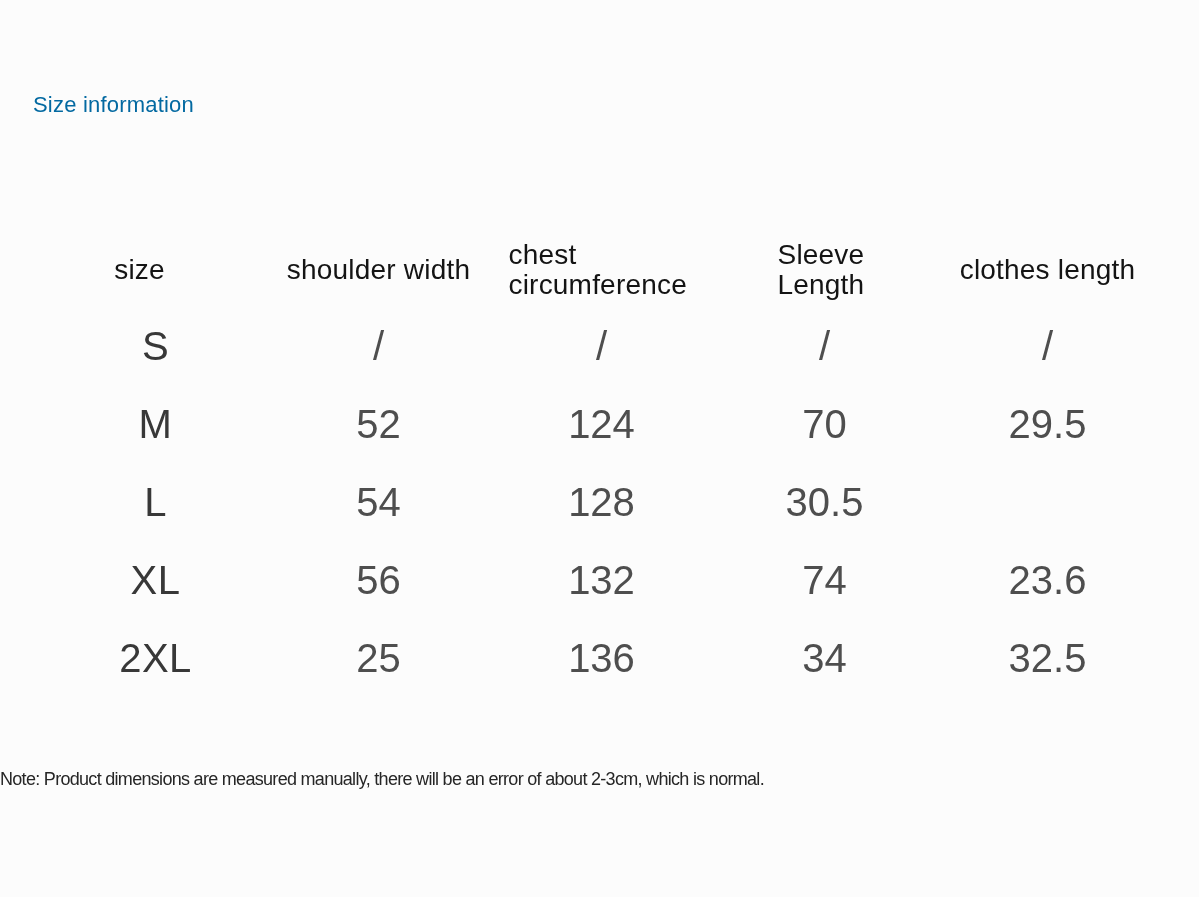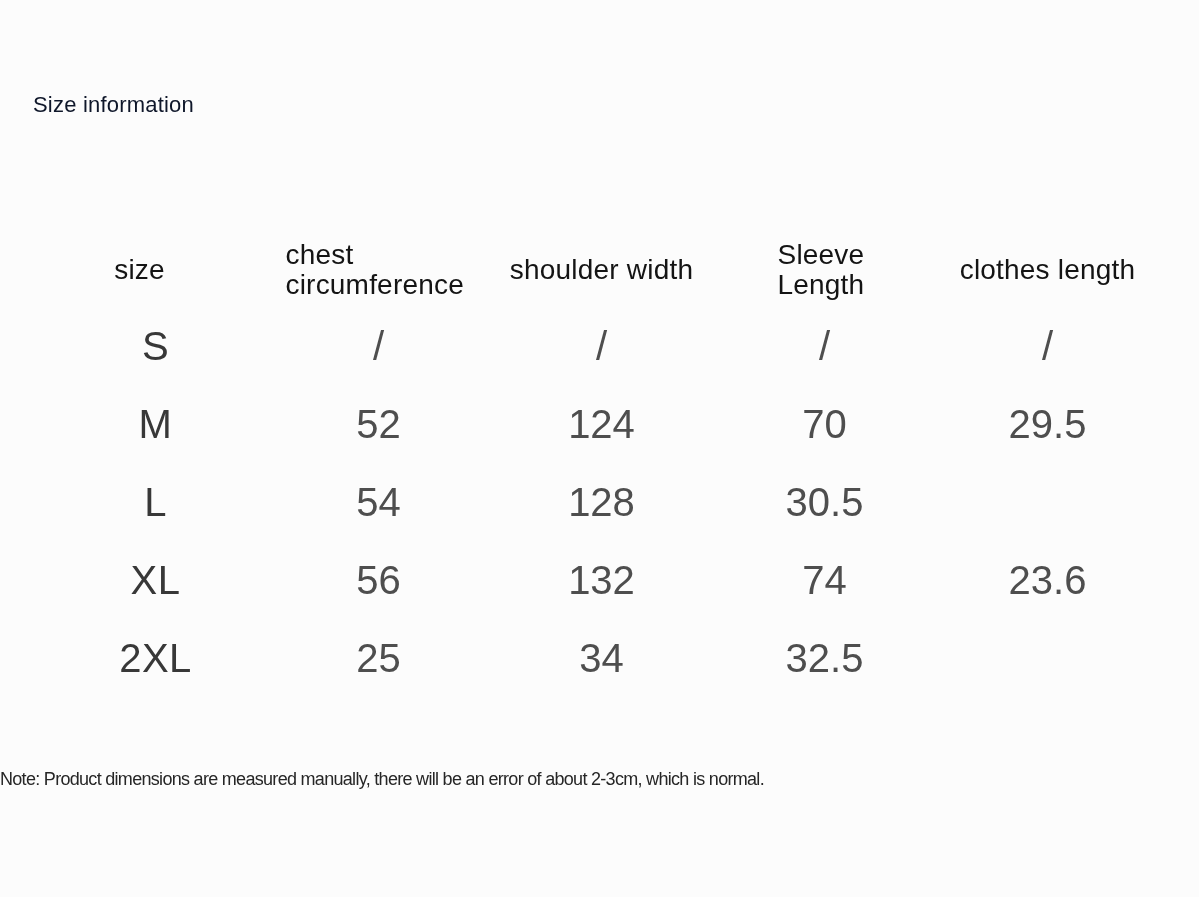--- a/index.html
+++ b/index.html
@@ -12,21 +12,21 @@
     position: relative;
     background: #fcfcfc;
     font-family: "Liberation Sans", sans-serif;
     overflow: hidden;
   }
   .page-title {
     position: absolute;
     left: 33px;
     top: 92px;
     font-size: 22px;
-    color: #0f172a;
+    color: #0369a1;
     letter-spacing: 0.2px;
   }
   .size-table {
     position: absolute;
     left: 44px;
     top: 233px;
     width: 1115px;
   }
   .t-row {
     display: flex;
@@ -89,24 +89,24 @@
 
 <div class="page-title">Size information</div>
 
 <div class="size-table">
 
   <div class="t-row t-head">
     <div class="t-cell">
       <span class="th-inner th-size">size</span>
     </div>
     <div class="t-cell">
-      <span class="th-inner th-chest">chest circumference</span>
+      <span class="th-inner">shoulder width</span>
     </div>
     <div class="t-cell">
-      <span class="th-inner">shoulder width</span>
+      <span class="th-inner th-chest">chest circumference</span>
     </div>
     <div class="t-cell">
       <span class="th-inner th-sleeve">Sleeve Length</span>
     </div>
     <div class="t-cell">
       <span class="th-inner">clothes length</span>
     </div>
   </div>
 
   <div class="t-row t-body-row">
@@ -136,20 +136,21 @@
     <div class="t-cell row-label">XL</div>
     <div class="t-cell cell-value">56</div>
     <div class="t-cell cell-value">132</div>
     <div class="t-cell cell-value">74</div>
     <div class="t-cell cell-value">23.6</div>
   </div>
 
   <div class="t-row t-body-row">
     <div class="t-cell row-label">2XL</div>
     <div class="t-cell cell-value">25</div>
+    <div class="t-cell cell-value">136</div>
     <div class="t-cell cell-value">34</div>
     <div class="t-cell cell-value">32.5</div>
   </div>
 
 </div>
 
 <div class="note-wrap">
   <span class="note-text">Note: Product dimensions are measured manually, there will be an error of about 2-3cm, which is normal.</span>
 </div>
 

